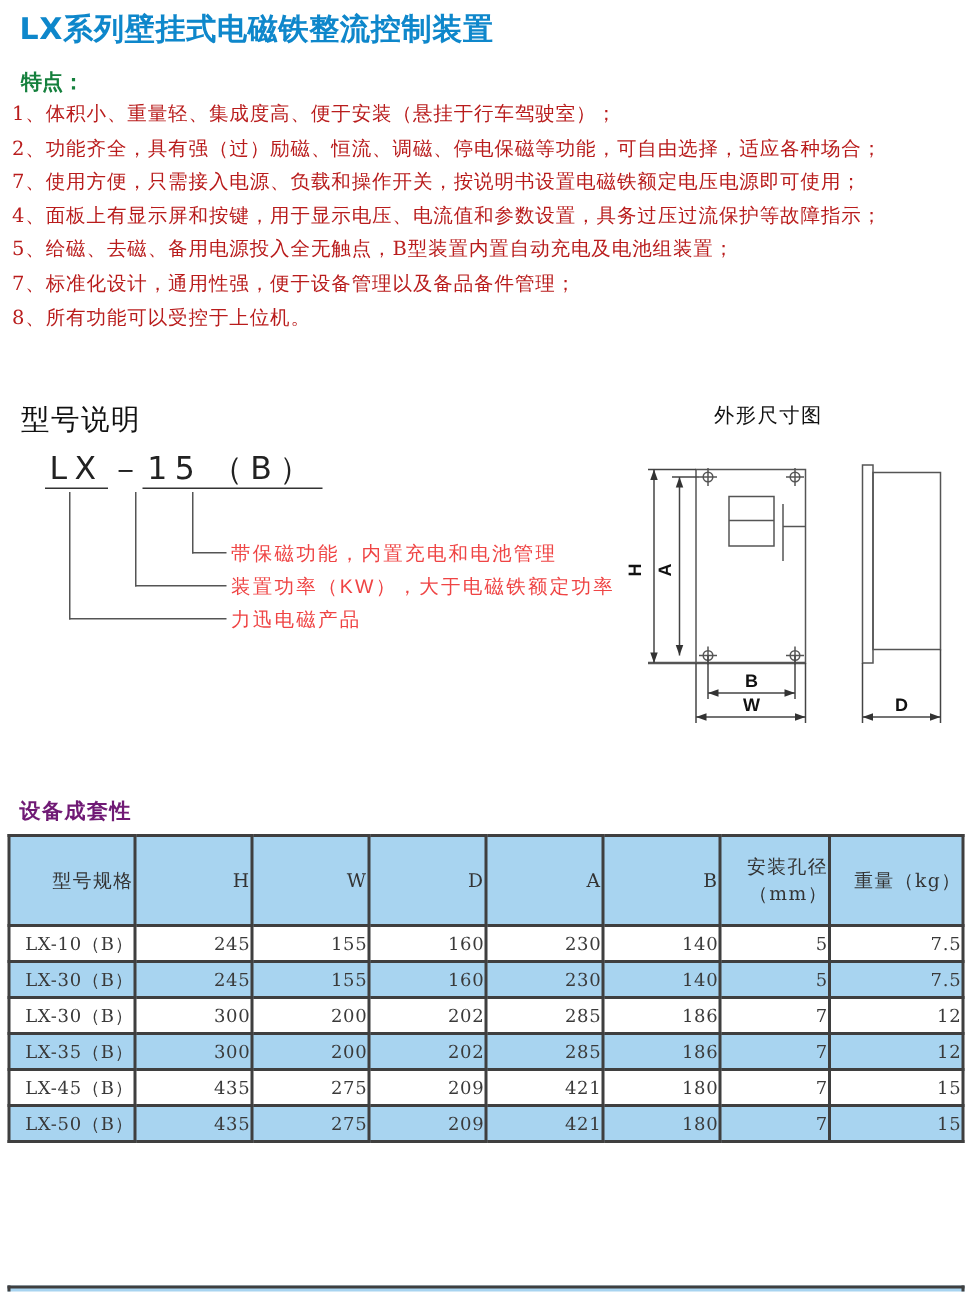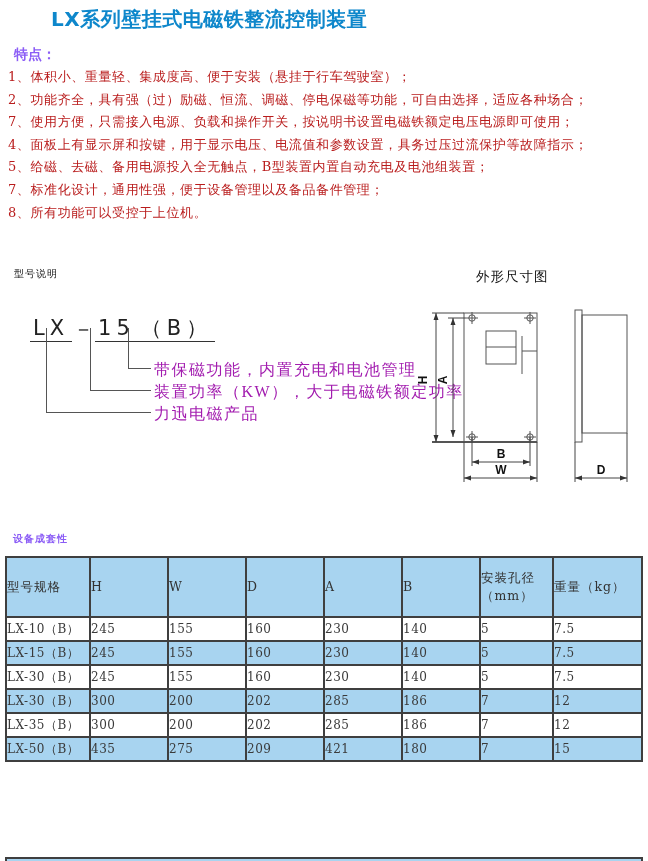--- a/index.html
+++ b/index.html
@@ -4,76 +4,75 @@
 <style>
   html,body { margin:0; padding:0; }
   body {
     width:648px; height:861px; position:relative; background:#ffffff;
     font-family:"DejaVu Sans", sans-serif; overflow:hidden;
   }
   .page-title {
     position:absolute; left:13px; top:6px;
     font-size:20px; font-weight:bold; color:#0e87cb; letter-spacing:0.5px;
     white-space:nowrap;
-    margin-left:38px;
   }
   .features-heading {
     position:absolute; left:14px; top:46px;
-    font-size:14px; font-weight:bold; color:#8b5cf6;
+    font-size:14px; font-weight:bold; color:#15803d;
   }
   .features-list {
     position:absolute; left:8px; top:66px; width:628px;
     font-family:"DejaVu Serif", serif;
     font-size:13px; color:#b91c1c; letter-spacing:0.6px;
   }
   .feature-item { height:22.6px; line-height:22.6px; white-space:nowrap; overflow:hidden; }
 
   .model-heading {
     position:absolute; left:14px; top:267px;
-    font-size:10px; color:#111; letter-spacing:1px;
+    font-size:19px; color:#111; letter-spacing:1px;
   }
   .model-code {
     position:absolute; left:30px; top:299px;
     font-size:21px; color:#222; display:flex; align-items:flex-end;
     font-family:"DejaVu Sans", sans-serif;
   }
   .model-code .seg {
-    border-bottom:1.5px solid #333; padding:0 3px; letter-spacing:5px; line-height:26px;margin-top:16px;
+    border-bottom:1.5px solid #333; padding:0 3px; letter-spacing:5px; line-height:26px;
   }
   .model-code .dash { padding:0 1px; line-height:26px; }
   .elbow { position:absolute; border-left:1px solid #555; border-bottom:1px solid #555; }
   .elbow-b  { left:128px; top:328px; width:22px;  height:40px; }
   .elbow-15 { left:90px;  top:328px; width:60px;  height:62px; }
   .elbow-lx { left:46px;  top:328px; width:104px; height:84px; }
   .callout {
     position:absolute; left:154px; white-space:nowrap;
-    font-family:Liberation Serif, serif; font-size:16px; color:#a21caf; letter-spacing:1.5px;
+    font-family:Liberation Sans, sans-serif; font-size:13px; color:#ef4444; letter-spacing:1.5px;
   }
   .callout-0 { top:360px; }
   .callout-1 { top:382px; }
   .callout-2 { top:404px; }
 
   .outline-heading {
     position:absolute; left:476px; top:268px;
     font-size:13.5px; color:#111; letter-spacing:1px;
   }
   .outline-svg { position:absolute; left:418px; top:288px; }
   .outline-svg text {
     font-family:"Liberation Sans", sans-serif; font-size:12px; font-weight:bold; fill:#111;
   }
 
   .table-heading {
     position:absolute; left:13px; top:532px;
-    font-size:10px; font-weight:bold; color:#8b5cf6; letter-spacing:1px;
+    font-size:14px; font-weight:bold; color:#701a75; letter-spacing:1px;
   }
   table.spec {
     position:absolute; left:5px; top:556px; width:638px;
     border-collapse:collapse; table-layout:fixed;
     font-family:"DejaVu Serif", serif; font-size:12px; color:#3a3a3a;
-    text-align:left;
+    text-align:right;
     padding-left:36px;
   }
   table.spec th, table.spec td { border:2px solid #3f3f3f; padding:0; }
   table.spec thead th {
     height:58px; background:#a8d4f0; font-weight:normal;
     font-size:12.5px; color:#333; line-height:1.45; letter-spacing:1px;
   }
   table.spec tbody td { height:22px; letter-spacing:0.5px; }
   table.spec tbody tr:nth-child(even) td { background:#a8d4f0; }
   .partial-row {
@@ -216,30 +215,20 @@
         <td>LX-10（B）</td>
         <td>245</td>
         <td>155</td>
         <td>160</td>
         <td>230</td>
         <td>140</td>
         <td>5</td>
         <td>7.5</td>
       </tr>
       <tr>
-        <td>LX-15（B）</td>
-        <td>245</td>
-        <td>155</td>
-        <td>160</td>
-        <td>230</td>
-        <td>140</td>
-        <td>5</td>
-        <td>7.5</td>
-      </tr>
-      <tr>
         <td>LX-30（B）</td>
         <td>245</td>
         <td>155</td>
         <td>160</td>
         <td>230</td>
         <td>140</td>
         <td>5</td>
         <td>7.5</td>
       </tr>
       <tr>
@@ -256,20 +245,30 @@
         <td>LX-35（B）</td>
         <td>300</td>
         <td>200</td>
         <td>202</td>
         <td>285</td>
         <td>186</td>
         <td>7</td>
         <td>12</td>
       </tr>
       <tr>
+        <td>LX-45（B）</td>
+        <td>435</td>
+        <td>275</td>
+        <td>209</td>
+        <td>421</td>
+        <td>180</td>
+        <td>7</td>
+        <td>15</td>
+      </tr>
+      <tr>
         <td>LX-50（B）</td>
         <td>435</td>
         <td>275</td>
         <td>209</td>
         <td>421</td>
         <td>180</td>
         <td>7</td>
         <td>15</td>
       </tr>
     </tbody>

